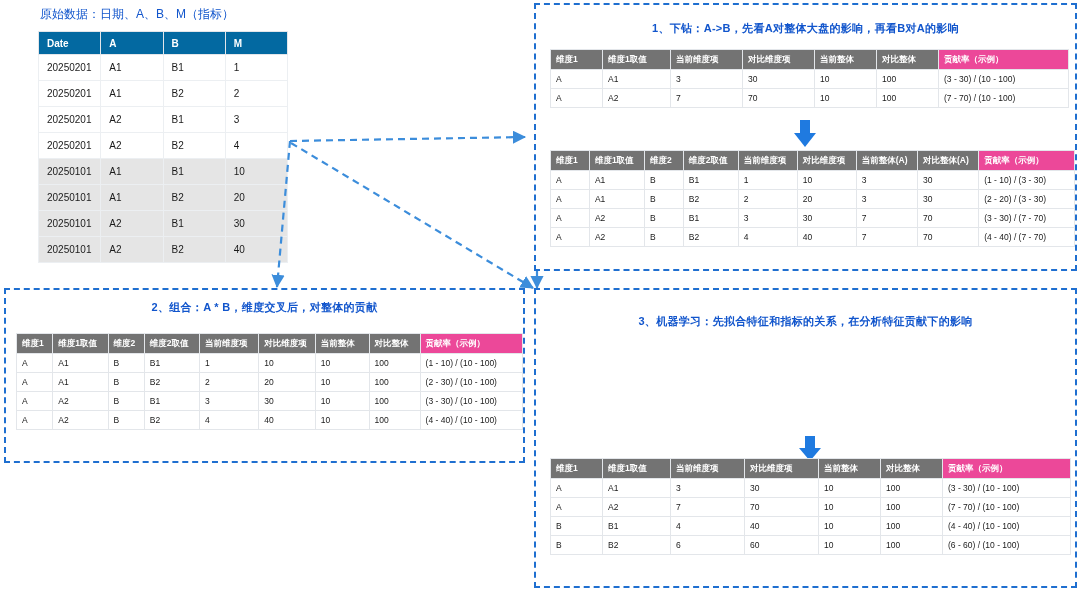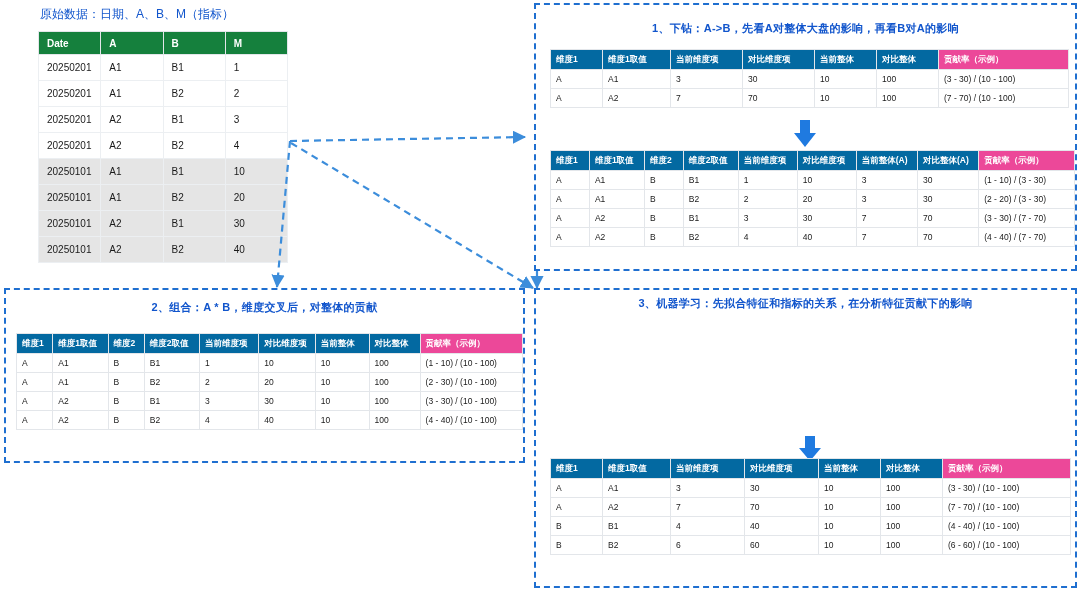--- a/index.html
+++ b/index.html
@@ -24,27 +24,27 @@
     font-size:8.5px;
     padding:0 5px;
     height:18px;
     text-align:left;
     white-space:nowrap;
     overflow:hidden;
     font-weight:normal;
     color:#1a1a1a;
   }
   table.tbl th{
-    background:#0369a1;color:#ffffff;font-weight:bold;
+    background:#737373;color:#ffffff;font-weight:bold;
     height:19px;font-size:8.5px;
   }
   table.tbl th.accent{background:#ec4899;color:#ffffff;}
   
   #source-table{position:absolute;left:38px;top:31px;width:250px;}
-  #source-table th{background:#15803d;height:22px;font-size:10px;padding:0 8px;margin-top:24px;}
+  #source-table th{background:#0369a1;height:22px;font-size:10px;padding:0 8px;margin-top:24px;}
   #source-table td{height:25px;font-size:10px;padding:0 8px;border:1px solid #eceff2;}
   #source-table tr.hl td{background:#e5e5e5;}
   #doc-title{
     position:absolute;left:40px;top:6px;
     font-size:12px;font-weight:normal;color:#1155cc;
     filter:blur(.5px);
   }
   
   svg.overlay{position:absolute;left:0;top:0;width:1080px;height:592px;pointer-events:none;}
 </style>
@@ -331,21 +331,21 @@
           <td>40</td>
           <td>10</td>
           <td>100</td>
           <td>(4 - 40) / (10 - 100)</td>
         </tr>
       </tbody>
   </table>
 </div>
 
 <div class="panel" style="left:534px;top:288px;width:543px;height:300px;">
-  <div class="panel-title" style="margin-top:6px;">3、机器学习：先拟合特征和指标的关系，在分析特征贡献下的影响</div>
+  <div class="panel-title" style="margin-top:24px;">3、机器学习：先拟合特征和指标的关系，在分析特征贡献下的影响</div>
 
   <table class="tbl" style="position:absolute;left:14px;top:168px;">
     <colgroup id="p3-cols">
         <col style="width: 52px;">
         <col style="width: 68px;">
         <col style="width: 74px;">
         <col style="width: 74px;">
         <col style="width: 62px;">
         <col style="width: 62px;">
         <col style="width: 128px;">

